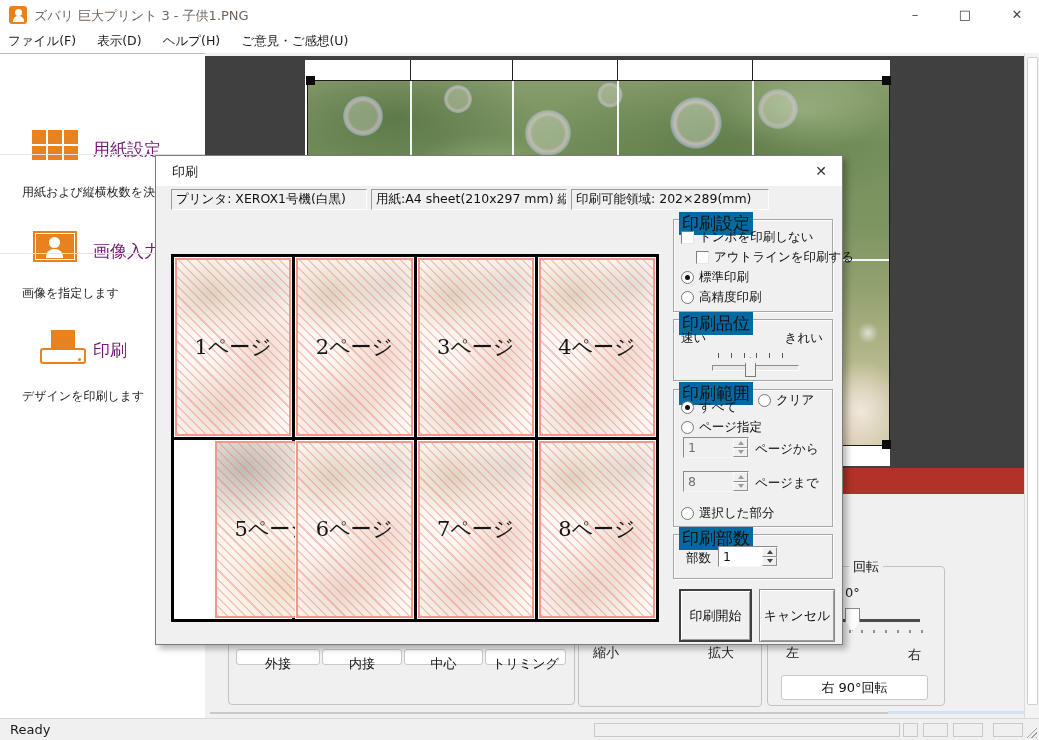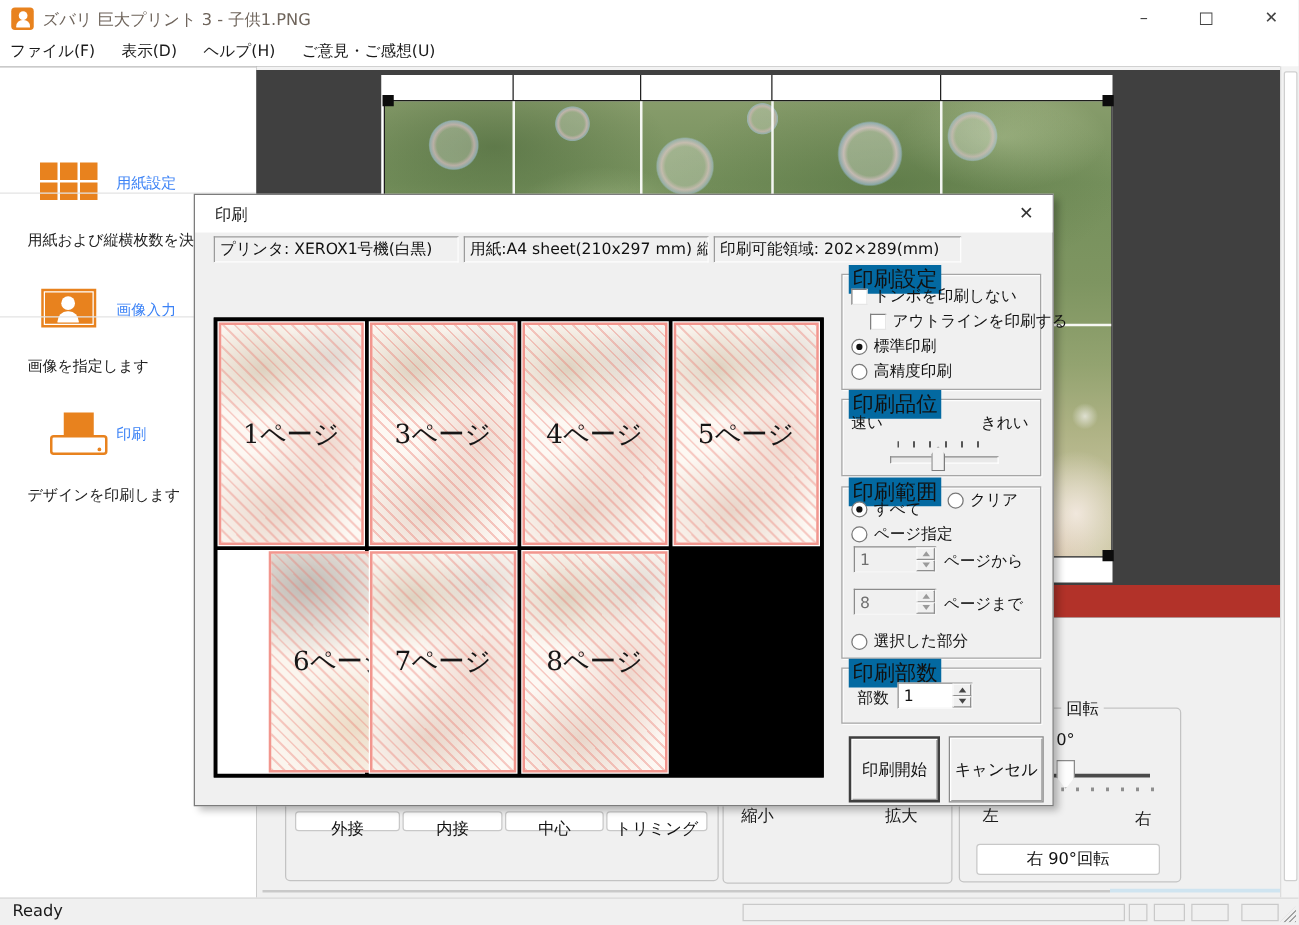--- a/index.html
+++ b/index.html
@@ -16,21 +16,21 @@
   .winbtn{position:absolute;top:4px;width:34px;height:22px;text-align:center;line-height:22px;font-size:13px;color:#444;}
   .btn-min{left:898px;} .btn-max{left:948px;} .btn-close{left:1000px;}
 
   
   .menubar{position:absolute;left:0;top:30px;width:1039px;height:23px;background:#fff;}
   .menuitem{display:inline-block;padding:3px 8px 0 8px;font-size:12.5px;color:#1a1a1a;}
 
   
   .sidebar{position:absolute;left:0;top:53px;width:205px;height:665px;background:#fff;border-right:1px solid #cfcfcf;border-top:1px solid #b9b9b9;}
   .side-sep{position:absolute;left:0;width:205px;height:1px;background:#e4e4e4;}
-  .side-label{position:absolute;font-size:12px;color:#3b82f6;}
+  .side-label{position:absolute;font-size:17px;color:#701a75;}
   .side-caption{position:absolute;font-size:12px;color:#222;white-space:nowrap;}
   .icon-grid{position:absolute;left:32px;top:76px;width:46px;height:30px;display:grid;grid-template-columns:1fr 1fr 1fr;grid-template-rows:1fr 1fr;gap:2px;}
   .icon-grid div{background:#e8821e;}
   .icon-image{position:absolute;left:33px;top:177px;width:44px;height:31px;background:#e8821e;}
   .icon-image .inner{position:absolute;inset:2px;border:1px solid #fff;}
   .icon-image .head{position:absolute;left:16px;top:6px;width:11px;height:11px;background:#fff;border-radius:50%;}
   .icon-image .body{position:absolute;left:13px;top:18px;width:17px;height:9px;background:#fff;border-radius:8px 8px 0 0;}
   .icon-print{position:absolute;left:40px;top:276px;width:48px;height:36px;}
   .icon-print .paper{position:absolute;left:11px;top:0;width:24px;height:20px;background:#e8821e;}
   .icon-print .bodyp{position:absolute;left:0;top:18px;width:42px;height:12px;border:2px solid #e8821e;border-radius:3px;background:#fff;}
@@ -264,20 +264,25 @@
     <div class="infofield" style="left:415px;width:198px;">印刷可能領域: 202×289(mm)</div>
 
     <div class="preview">
       <div class="pcell">
           <div class="pcell-in">
             <span class="pagelabel">1ページ</span>
           </div>
         </div>
       <div class="pcell">
           <div class="pcell-in">
+            <span class="pagelabel">2ページ</span>
+          </div>
+        </div>
+      <div class="pcell">
+          <div class="pcell-in">
             <span class="pagelabel">3ページ</span>
           </div>
         </div>
       <div class="pcell">
           <div class="pcell-in">
             <span class="pagelabel">4ページ</span>
           </div>
         </div>
       <div class="pcell">
           <div class="pcell-in">

